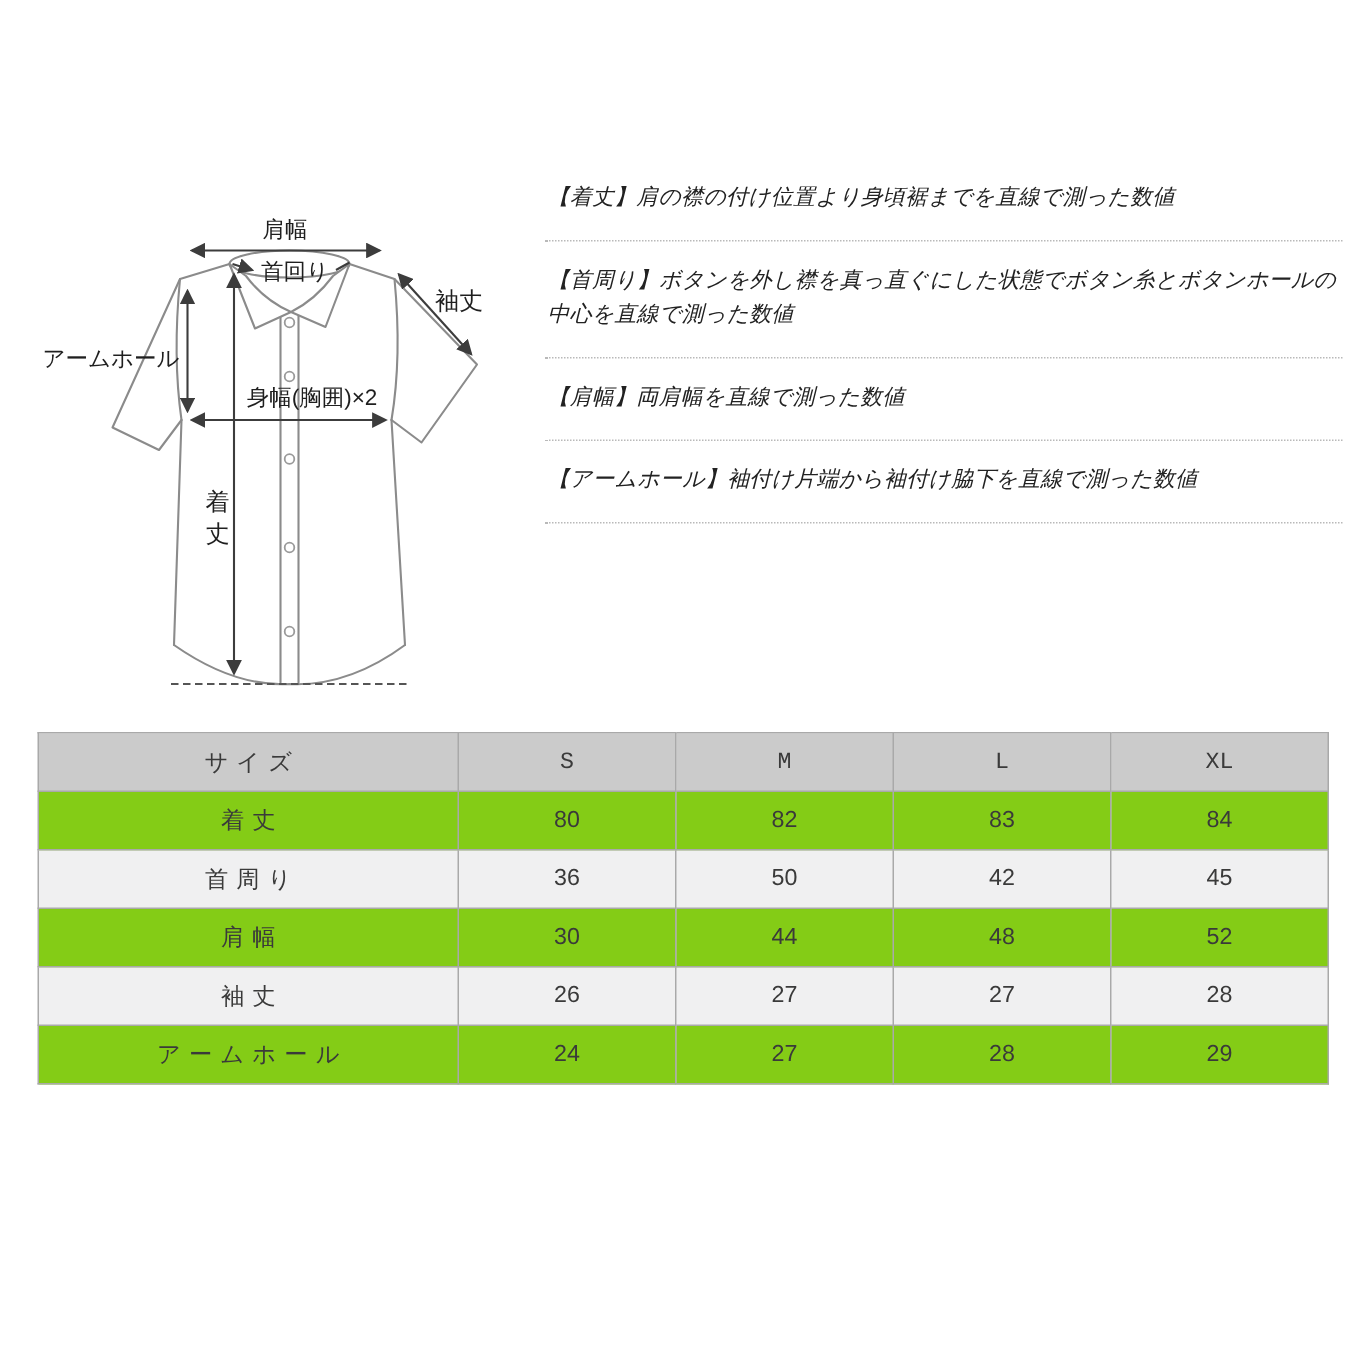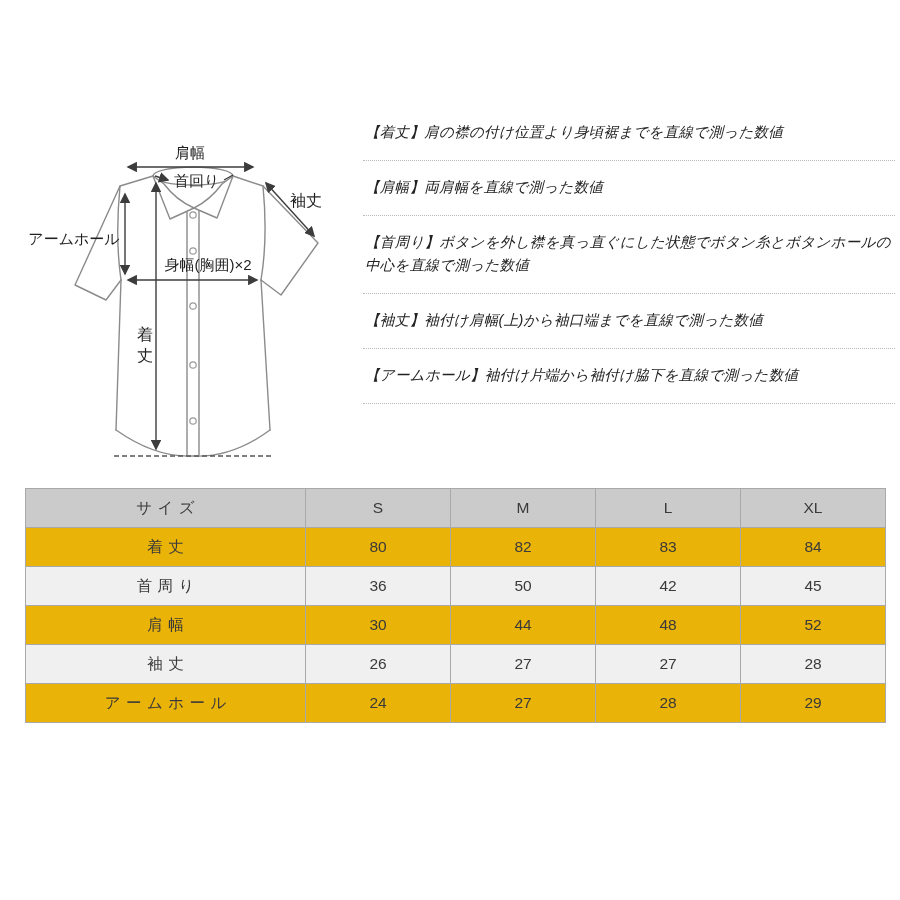--- a/index.html
+++ b/index.html
@@ -39,23 +39,23 @@
   .desc-item:first-child{padding-top:5px;}
   
   .size-table{
     position:absolute;left:25px;top:488px;width:860px;
     border-collapse:collapse;table-layout:fixed;
   }
   .size-table th,.size-table td{
     border:1px solid var(--border);
     height:39px;text-align:center;vertical-align:middle;
     font-size:15.5px;font-weight:normal;color:var(--text);
-    background:#eab308;
+    background:#84cc16;
   }
-  .size-table thead th{background:var(--header-bg);}
+  .size-table thead th{background:var(--header-bg);font-family:Liberation Mono, monospace;}
   .size-table tbody tr:nth-child(even) td{background:var(--row-alt-bg);}
   .label-cell{letter-spacing:.35em;padding-left:.35em;}
 </style>
 </head>
 <body>
 
 <div>
 
   <svg class="diagram" viewBox="0 0 352 342">
     <defs>
@@ -114,23 +114,22 @@
       <text class="dia-label-lg" x="288" y="78" text-anchor="middle">袖丈</text>
       <text class="dia-label" x="56" y="116" text-anchor="middle">アームホール</text>
       <text class="dia-label" x="190" y="142" text-anchor="middle">身幅(胸囲)×2</text>
       <text class="dia-label-lg" x="127" y="212" text-anchor="middle">着</text>
       <text class="dia-label-lg" x="127" y="233" text-anchor="middle">丈</text>
     </g>
   </svg>
 
   <div class="descriptions">
     <div class="desc-item">【着丈】肩の襟の付け位置より身頃裾までを直線で測った数値</div>
+    <div class="desc-item">【首周り】ボタンを外し襟を真っ直ぐにした状態でボタン糸とボタンホールの中心を直線で測った数値</div>
     <div class="desc-item">【肩幅】両肩幅を直線で測った数値</div>
-    <div class="desc-item">【首周り】ボタンを外し襟を真っ直ぐにした状態でボタン糸とボタンホールの中心を直線で測った数値</div>
-    <div class="desc-item">【袖丈】袖付け肩幅(上)から袖口端までを直線で測った数値</div>
     <div class="desc-item">【アームホール】袖付け片端から袖付け脇下を直線で測った数値</div>
   </div>
 
   <table class="size-table">
     <colgroup>
       <col style="width:280px">
       <col style="width:145px">
         <col style="width:145px">
         <col style="width:145px">
         <col style="width:145px">

